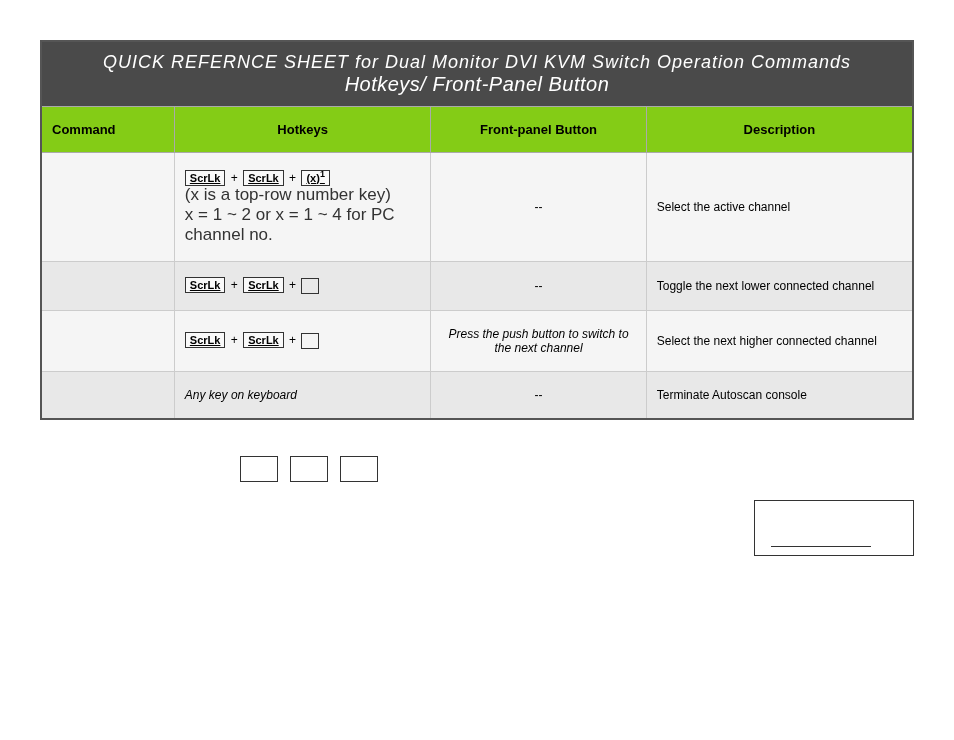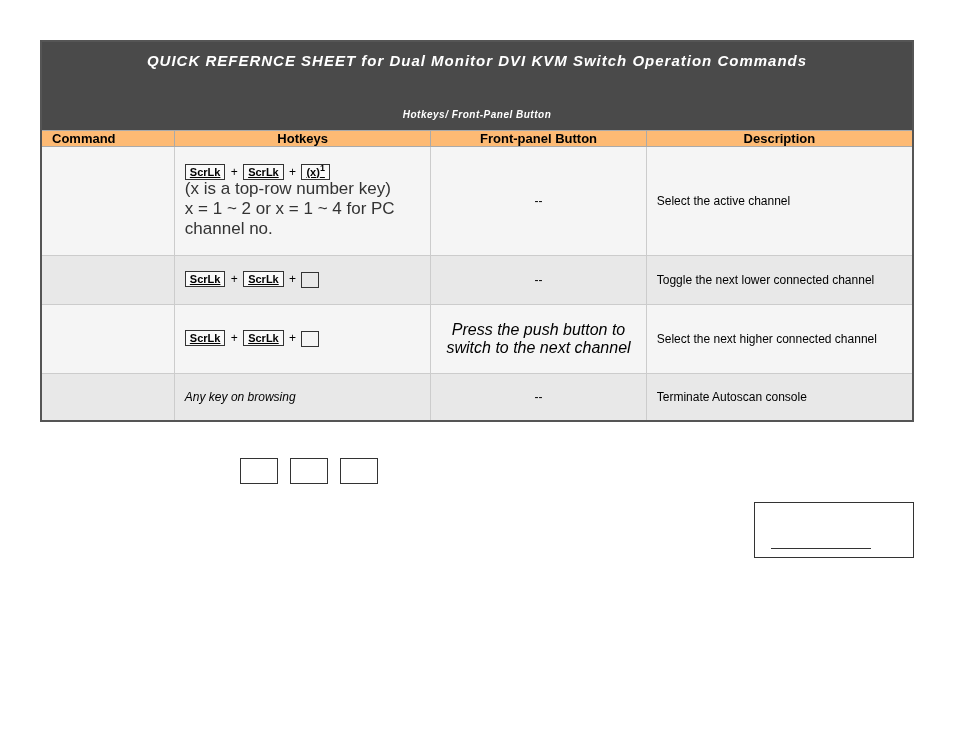--- a/index.html
+++ b/index.html
@@ -24,38 +24,37 @@
 
     .header-row {
       background-color: #4a4a4a;
       color: #ffffff;
       text-align: center;
       padding: 10px 16px;
     }
 
     .header-row .title-line1 {
       font-style: italic;
-      font-weight: bold;
-      font-size: 15px;
+      font-weight: normal;
+      font-size: 18px;
       letter-spacing: 1px;
     }
 
     .header-row .title-line2 {
       font-style: italic;
-      font-weight: bold;
-      font-size: 10px;
+      font-weight: normal;
+      font-size: 20px;
       letter-spacing: 0.5px;
-      margin-top: 40px;
     }
 
     .col-headers td {
-      background-color: #fdba74;
+      background-color: #84cc16;
       font-weight: bold;
       font-size: 13px;
-      padding: 0 10px;
+      padding: 15px 10px;
       border: 1px solid #aaa;
       text-align: center;
     }
 
     .col-headers td:first-child {
       text-align: left;
     }
 
     .data-row td {
       padding: 16px 10px;
@@ -116,21 +115,21 @@
       font-size: 9px;
     }
 
     .hotkeys-sub {
       font-size: 17px;
       color: #333;
     }
 
     .frontpanel-italic {
       font-style: italic;
-      font-size: 16px;
+      font-size: 12px;
     }
 
     
     .bottom-area {
       margin-top: 40px;
       position: relative;
     }
 
     .small-boxes {
       display: flex;
@@ -225,21 +224,21 @@
         </td>
         <td class="td-description">Select the next higher connected channel</td>
       </tr>
 
 
 
 
       <tr class="data-row">
         <td class="td-command"></td>
         <td class="td-hotkeys">
-          <span style="font-style:italic;">Any key on browsing</span>
+          <span style="font-style:italic;">Any key on keyboard</span>
         </td>
         <td class="td-frontpanel">--</td>
         <td class="td-description">Terminate Autoscan console</td>
       </tr>
     </tbody>
   </table>
 
   <div class="bottom-area" style="height:100px; margin-top:36px;">
     <div class="small-boxes">
       <div class="small-box"></div>

